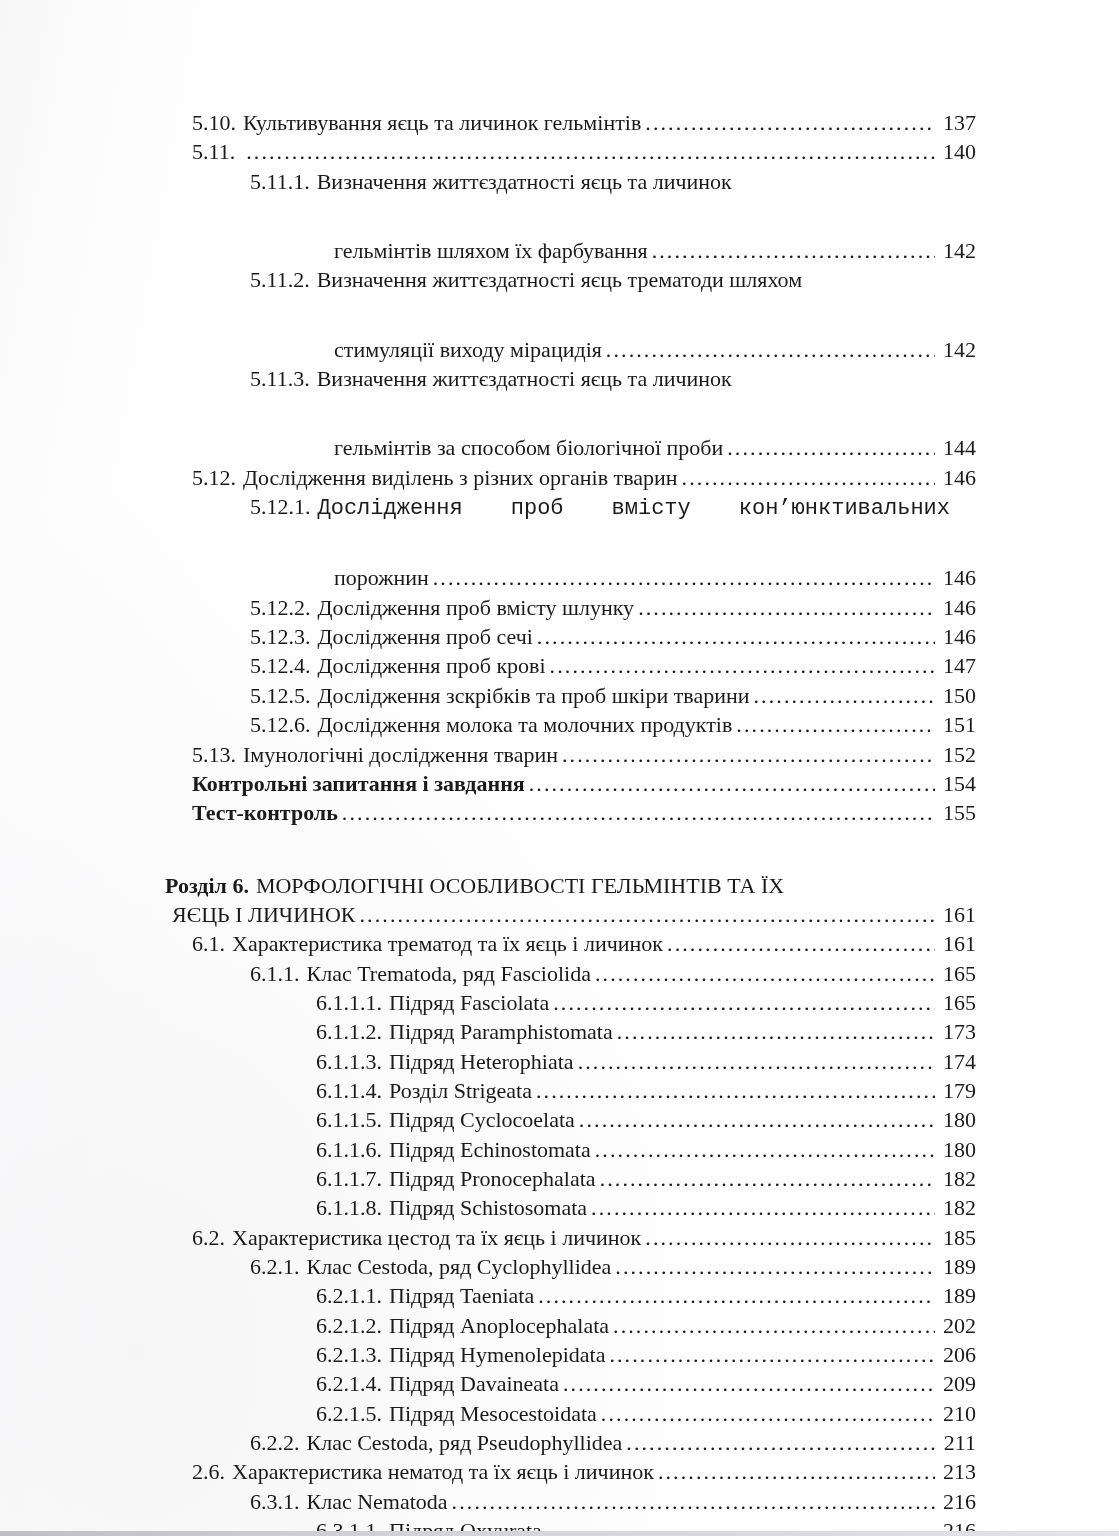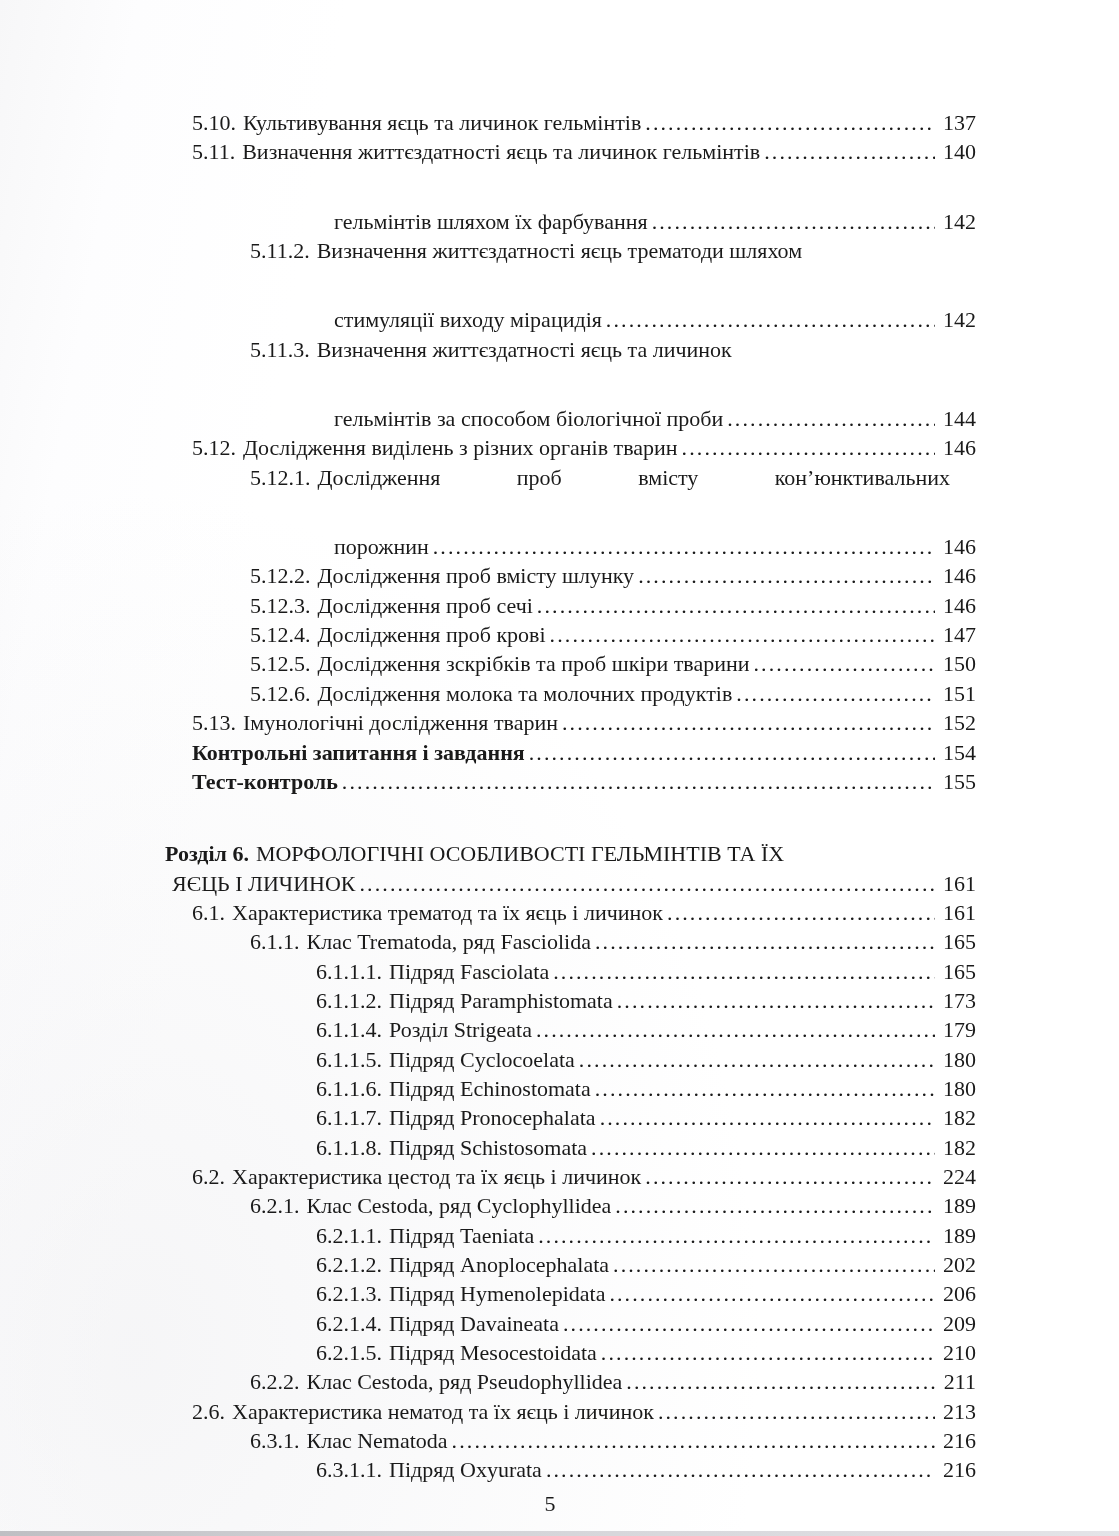--- a/index.html
+++ b/index.html
@@ -34,21 +34,21 @@
   .ch  > .first { padding-left: 41px; }
   .cont-l2 { padding-left: 210px; margin-top: 40px; }
   .cont-ch { padding-left: 0; margin-left: 48px; }
 
   .num { margin-right: 7px; }
   .b { font-weight: bold; }
 
   
   .line.first.notlast { display: block; }
   .jline { text-align: justify; text-align-last: justify; padding-right: 26px; }
-  .jline .t { white-space: normal; }
+  .jline .t { white-space: normal; font-family: Liberation Mono, monospace; }
 
   .leader {
     flex: 1 1 auto;
     overflow: hidden;
     white-space: nowrap;
     margin-left: 4px;
     min-width: 0;
   }
   .leader::after {
     content: "......................................................................................................................................................................................";
@@ -83,26 +83,26 @@
         <div class="line first last">
           <span class="num">5.10.</span>
           <span class="t">Культивування яєць та личинок гельмінтів</span>
           <span class="leader"></span>
           <span class="page">137</span>
         </div>
       </div>
       <div class="entry l1">
         <div class="line first last">
           <span class="num">5.11.</span>
-          <span class="t">Визначення життєздатності яєць та личинок гельмінтів</span>
           <span class="leader"></span>
           <span class="page">140</span>
         </div>
       </div>
       <div class="entry l2">
+        <div class="line first notlast"><span class="num">5.11.1.</span><span class="t">Визначення життєздатності яєць та личинок</span></div>
         <div class="line cont cont-l2 last">
           <span class="t">гельмінтів шляхом їх фарбування</span>
           <span class="leader"></span>
           <span class="page">142</span>
         </div>
       </div>
       <div class="entry l2">
         <div class="line first notlast"><span class="num">5.11.2.</span><span class="t">Визначення життєздатності яєць трематоди шляхом</span></div>
         <div class="line cont cont-l2 last">
           <span class="t">стимуляції виходу мірацидія</span>
@@ -231,20 +231,28 @@
       <div class="entry l3">
         <div class="line first last">
           <span class="num">6.1.1.2.</span>
           <span class="t">Підряд Paramphistomata</span>
           <span class="leader"></span>
           <span class="page">173</span>
         </div>
       </div>
       <div class="entry l3">
         <div class="line first last">
+          <span class="num">6.1.1.3.</span>
+          <span class="t">Підряд Heterophiata</span>
+          <span class="leader"></span>
+          <span class="page">174</span>
+        </div>
+      </div>
+      <div class="entry l3">
+        <div class="line first last">
           <span class="num">6.1.1.4.</span>
           <span class="t">Розділ Strigeata</span>
           <span class="leader"></span>
           <span class="page">179</span>
         </div>
       </div>
       <div class="entry l3">
         <div class="line first last">
           <span class="num">6.1.1.5.</span>
           <span class="t">Підряд Cyclocoelata</span>
@@ -274,21 +282,21 @@
           <span class="t">Підряд Schistosomata</span>
           <span class="leader"></span>
           <span class="page">182</span>
         </div>
       </div>
       <div class="entry l1">
         <div class="line first last">
           <span class="num">6.2.</span>
           <span class="t">Характеристика цестод та їх яєць і личинок</span>
           <span class="leader"></span>
-          <span class="page">224</span>
+          <span class="page">185</span>
         </div>
       </div>
       <div class="entry l2">
         <div class="line first last">
           <span class="num">6.2.1.</span>
           <span class="t">Клас Cestoda, ряд Cyclophyllidea</span>
           <span class="leader"></span>
           <span class="page">189</span>
         </div>
       </div>

